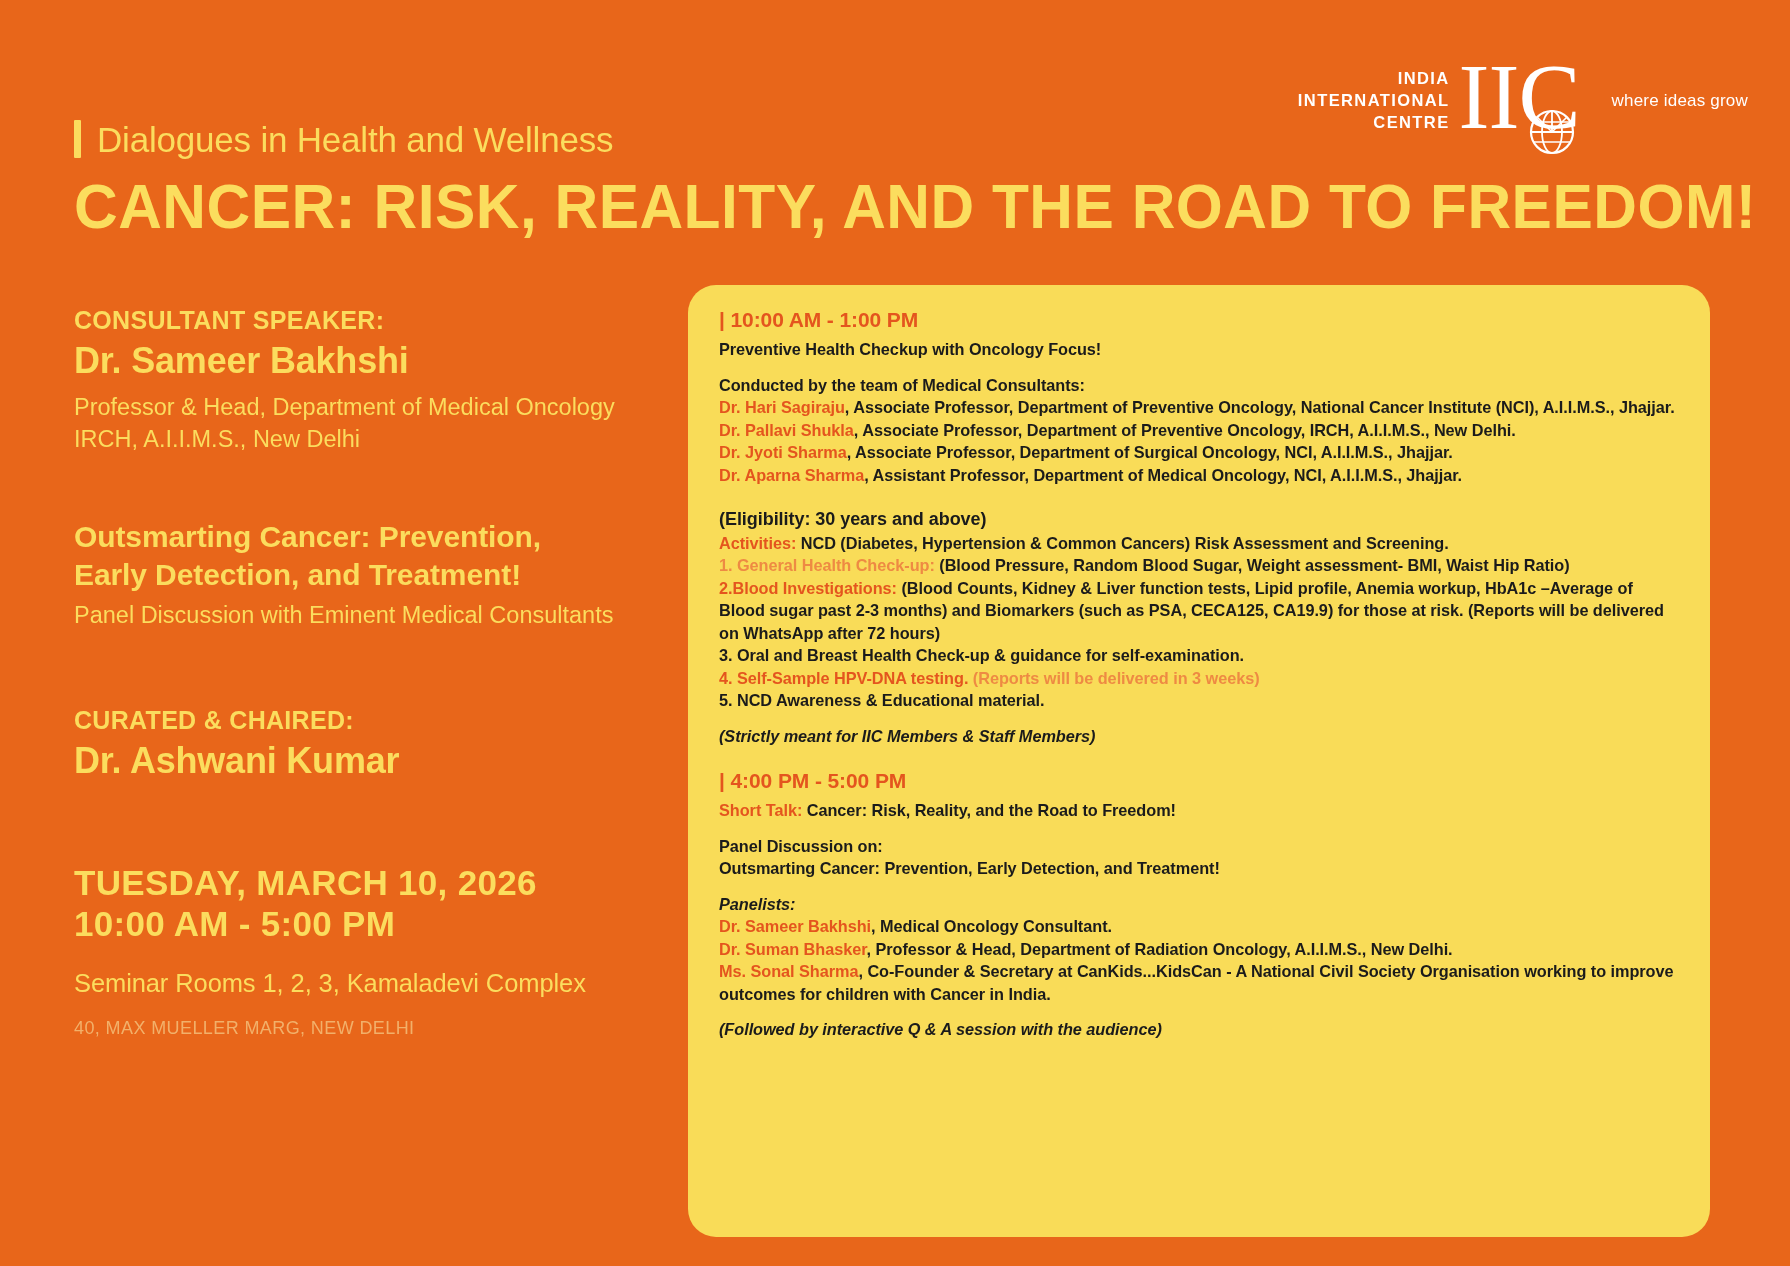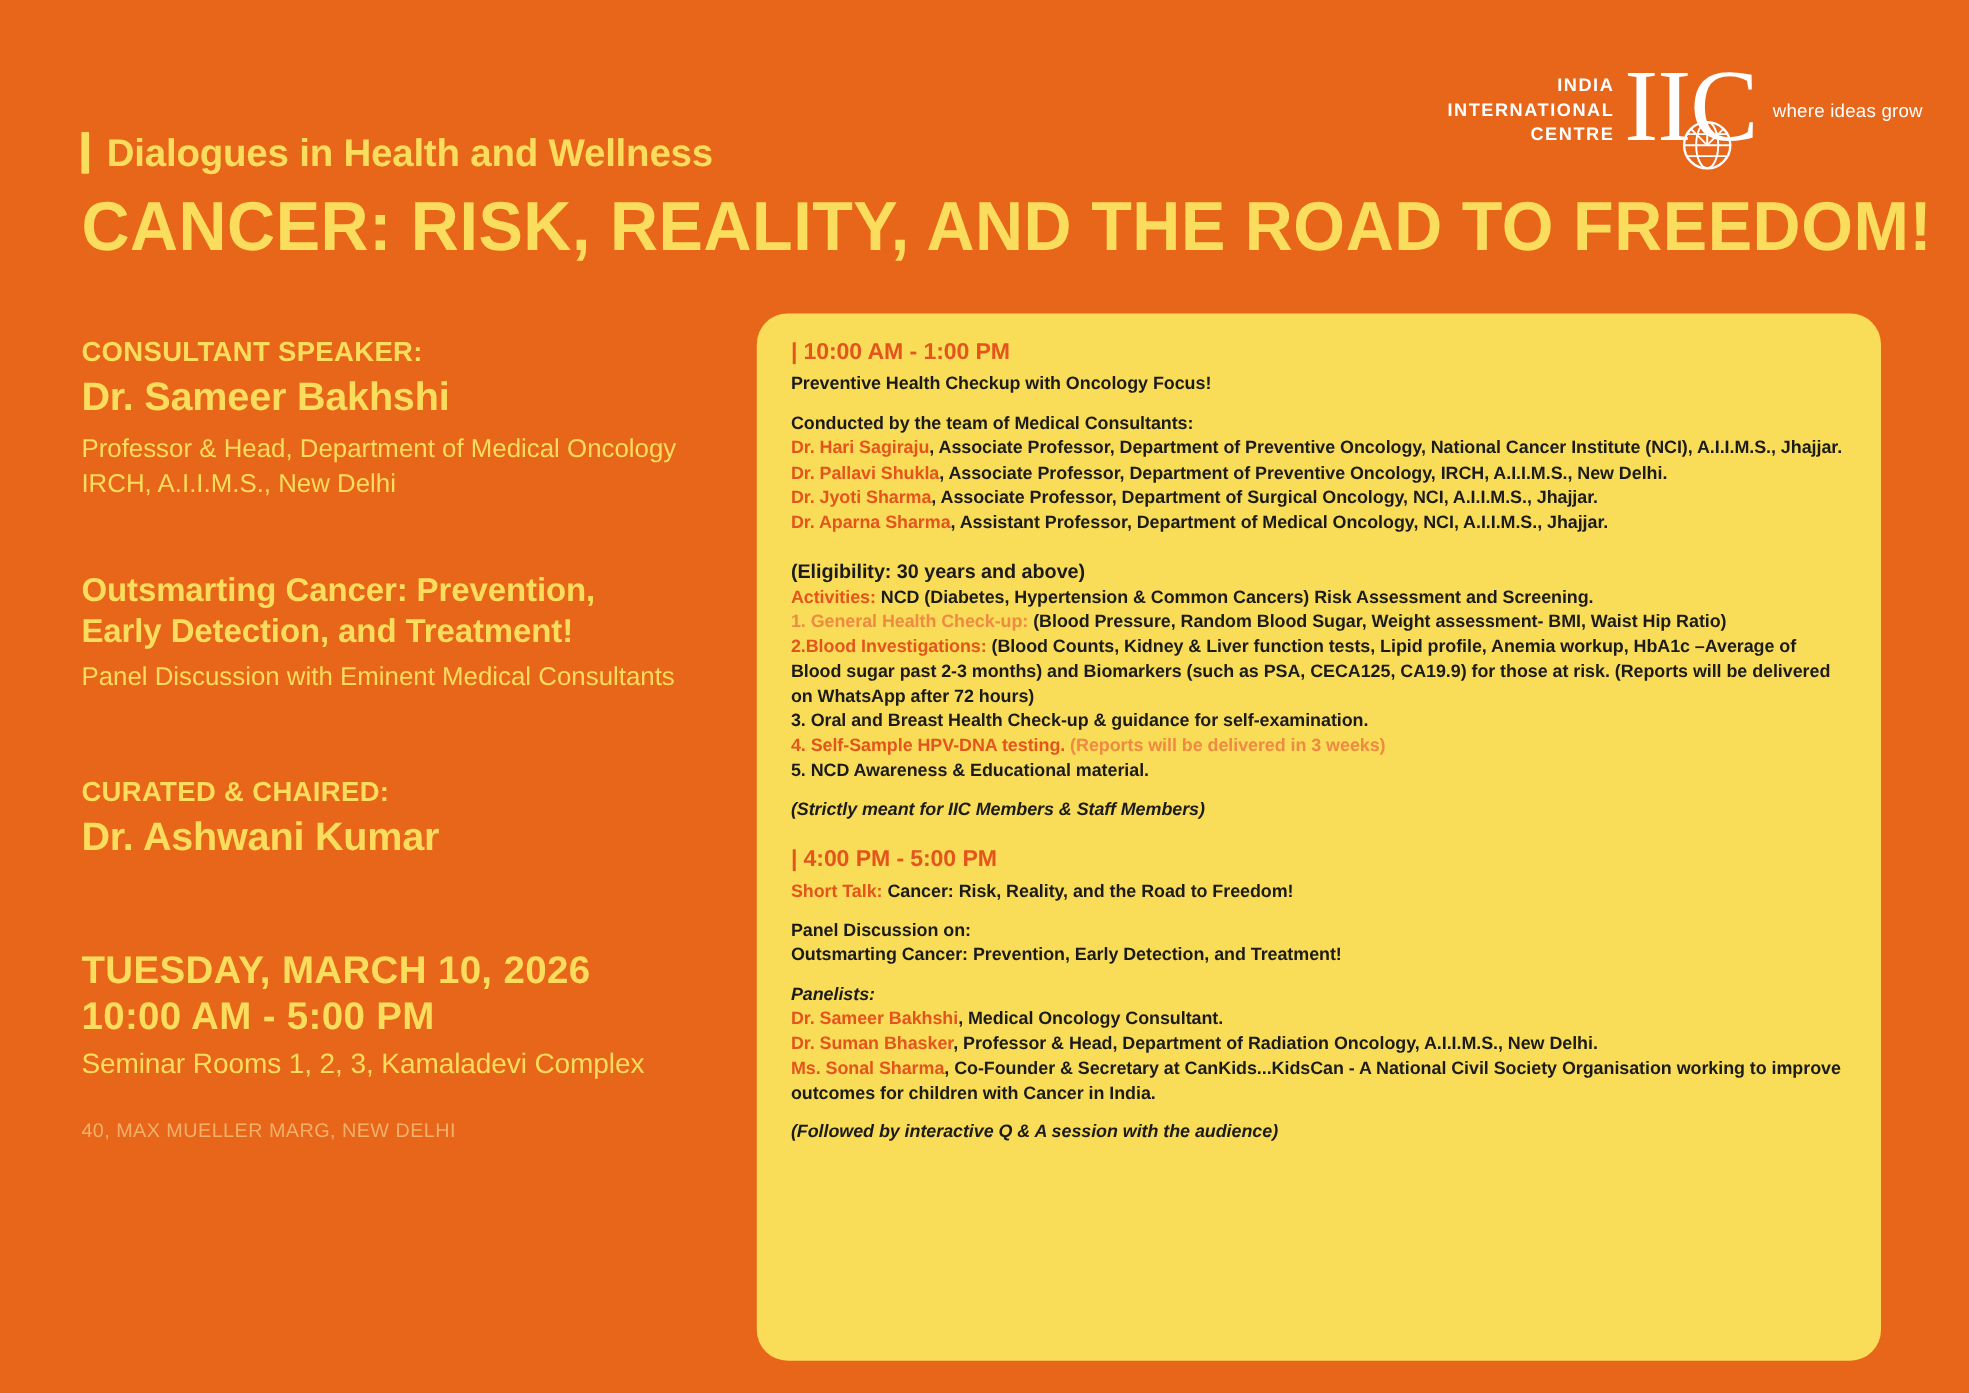--- a/index.html
+++ b/index.html
@@ -54,21 +54,21 @@
   }
   .logo-globe {
     position: absolute;
     right: 173px;
     top: 52px;
   }
   .logo-tag {
     color: #FFFFFF;
     font-size: 17px;
     letter-spacing: 0.2px;
-    margin-left: 14px;
+    margin-left: 32px;
     position: relative;
     top: 1px;
     font-weight: 400;
   }
 
   
   .left {
     position: absolute;
     left: 74px;
     top: 0;
@@ -86,21 +86,21 @@
   .eyebrow .bar {
     width: 7px;
     height: 38px;
     background: #FBDD5E;
     margin-right: 16px;
     border-radius: 1px;
   }
   .eyebrow .txt {
     color: #FBDD5E;
     font-size: 35px;
-    font-weight: 700;
+    font-weight: 400;
     letter-spacing: -0.2px;
     line-height: 1;
   }
 
   .maintitle {
     position: absolute;
     top: 175px;
     left: 0;
     width: 1460px;
     color: #FBDD5E;
@@ -156,21 +156,21 @@
     font-size: 35px;
     font-weight: 700;
     line-height: 1.18;
     letter-spacing: 0.3px;
   }
   .when-venue {
     color: #FBDD5E;
     font-size: 25.5px;
     font-weight: 400;
     line-height: 1.35;
-    margin-top: 5px;
+    margin-top: 21px;
     letter-spacing: -0.1px;
   }
   .addr {
     color: #F2B06A;
     font-size: 18px;
     font-weight: 400;
     letter-spacing: 0.4px;
   }
 
   

